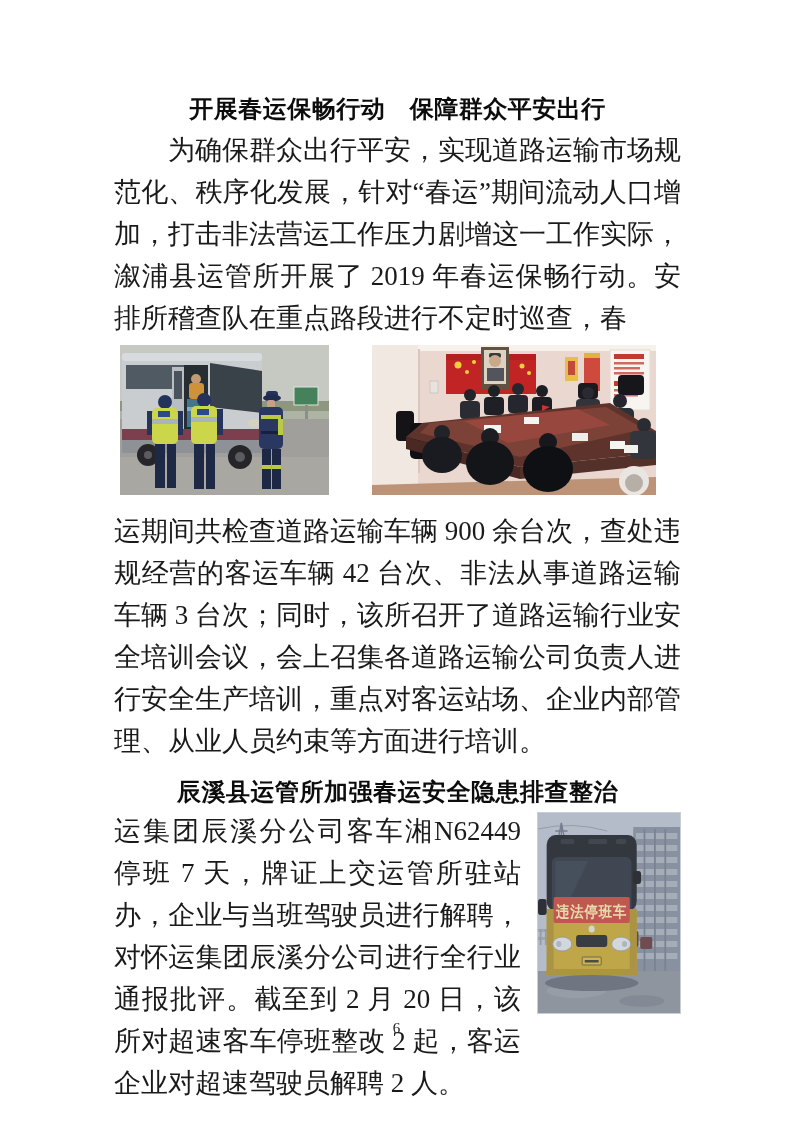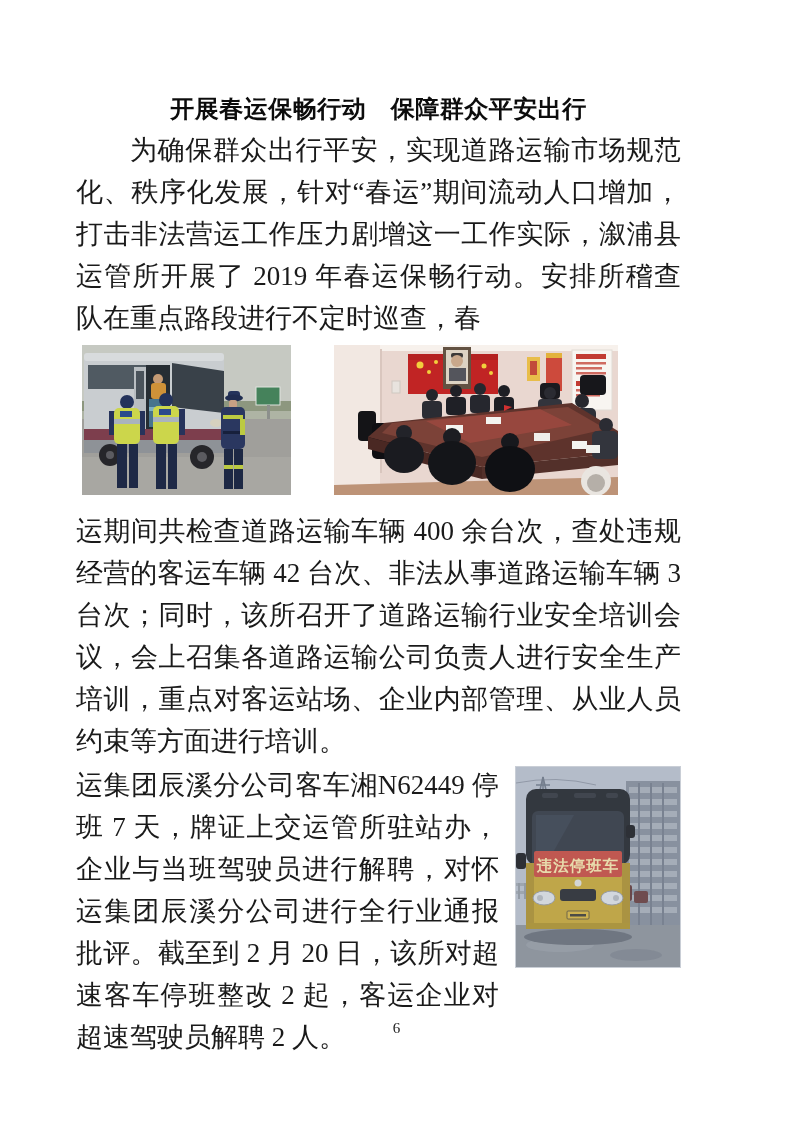--- a/index.html
+++ b/index.html
@@ -1,21 +1,21 @@
 <!DOCTYPE html>
 <html><head>
 <meta charset="utf-8">
 <style>
   html, body { margin: 0; padding: 0; background: #ffffff; }
   .page {
     position: relative;
     width: 793px; height: 1122px;
     background: #ffffff;
     box-sizing: border-box;
-    padding: 92px 112px 0 76px;
+    padding: 92px 112px 0 114px;
     font-family: "Liberation Serif", "DejaVu Serif", serif;
     color: #151515;
     overflow: hidden;
   }
   .headline {
     font-family: "Liberation Sans", "DejaVu Sans", sans-serif;
     font-weight: 700;
     font-size: 24px;
     line-height: 33px;
     text-align: center;
@@ -37,21 +37,21 @@
   .para-top { margin-top: 4px; }
   .after-photos { margin-top: 15px; }
   .photo-row { display: flex; gap: 43px; margin: 6px 0 0 6px; }
   figure { margin: 0; padding: 0; }
   .photo-left  { width: 209px; height: 150px; }
   .photo-right { width: 284px; height: 150px; }
   .photo-left svg, .photo-right svg, .bus-figure svg { display: block; width: 100%; height: 100%; }
   .article2-body { margin-top: 2px; }
   .bus-figure {
     float: right;
-    width: 166px; height: 202px;
+    width: 144px; height: 202px;
     margin: 2px 0 10px 16px;
     border: 1px solid #c9ced6;
     box-sizing: border-box;
     background: #b4bcc8;
   }
   .page-number {
     position: absolute;
     left: 0; right: 0; top: 1020px;
     text-align: center;
     font-size: 15px;
@@ -213,22 +213,23 @@
             <ellipse cx="118" cy="118" rx="24" ry="22" fill="#141519"></ellipse>
           <circle cx="176" cy="97" r="9" fill="#17181d"></circle>
             <ellipse cx="176" cy="124" rx="25" ry="23" fill="#0f1014"></ellipse>
           <circle cx="262" cy="136" r="15" fill="#e9e5e0"></circle>
             <circle cx="262" cy="138" r="9" fill="#b5afa8"></circle>
         </g>
       </svg>
     </figure>
   </div>
 
-  <p class="body-text after-photos">运期间共检查道路运输车辆 400 余台次，查处违规经营的客运车辆 42 台次、非法从事道路运输车辆 3 台次；同时，该所召开了道路运输行业安全培训会议，会上召集各道路运输公司负责人进行安全生产培训，重点对客运站场、企业内部管理、从业人员约束等方面进行培训。</p>
-
+  <p class="body-text after-photos">运期间共检查道路运输车辆 900 余台次，查处违规经营的客运车辆 42 台次、非法从事道路运输车辆 3 台次；同时，该所召开了道路运输行业安全培训会议，会上召集各道路运输公司负责人进行安全生产培训，重点对客运站场、企业内部管理、从业人员约束等方面进行培训。</p>
+
+  <h1 class="headline headline-second">辰溪县运管所加强春运安全隐患排查整治</h1>
 
 
   <div class="article2-body">
 
     <figure class="bus-figure">
       <svg viewBox="0 0 164 200" preserveAspectRatio="none">
         <rect width="164" height="200" fill="#b4bcc8"></rect>
         <path d="M0,16 Q40,8 80,18" stroke="#8b93a0" fill="none"></path>
         <g stroke="#6a7482" stroke-width="1.5" fill="none">
           <path d="M14,66 L27,10 L40,66"></path>

